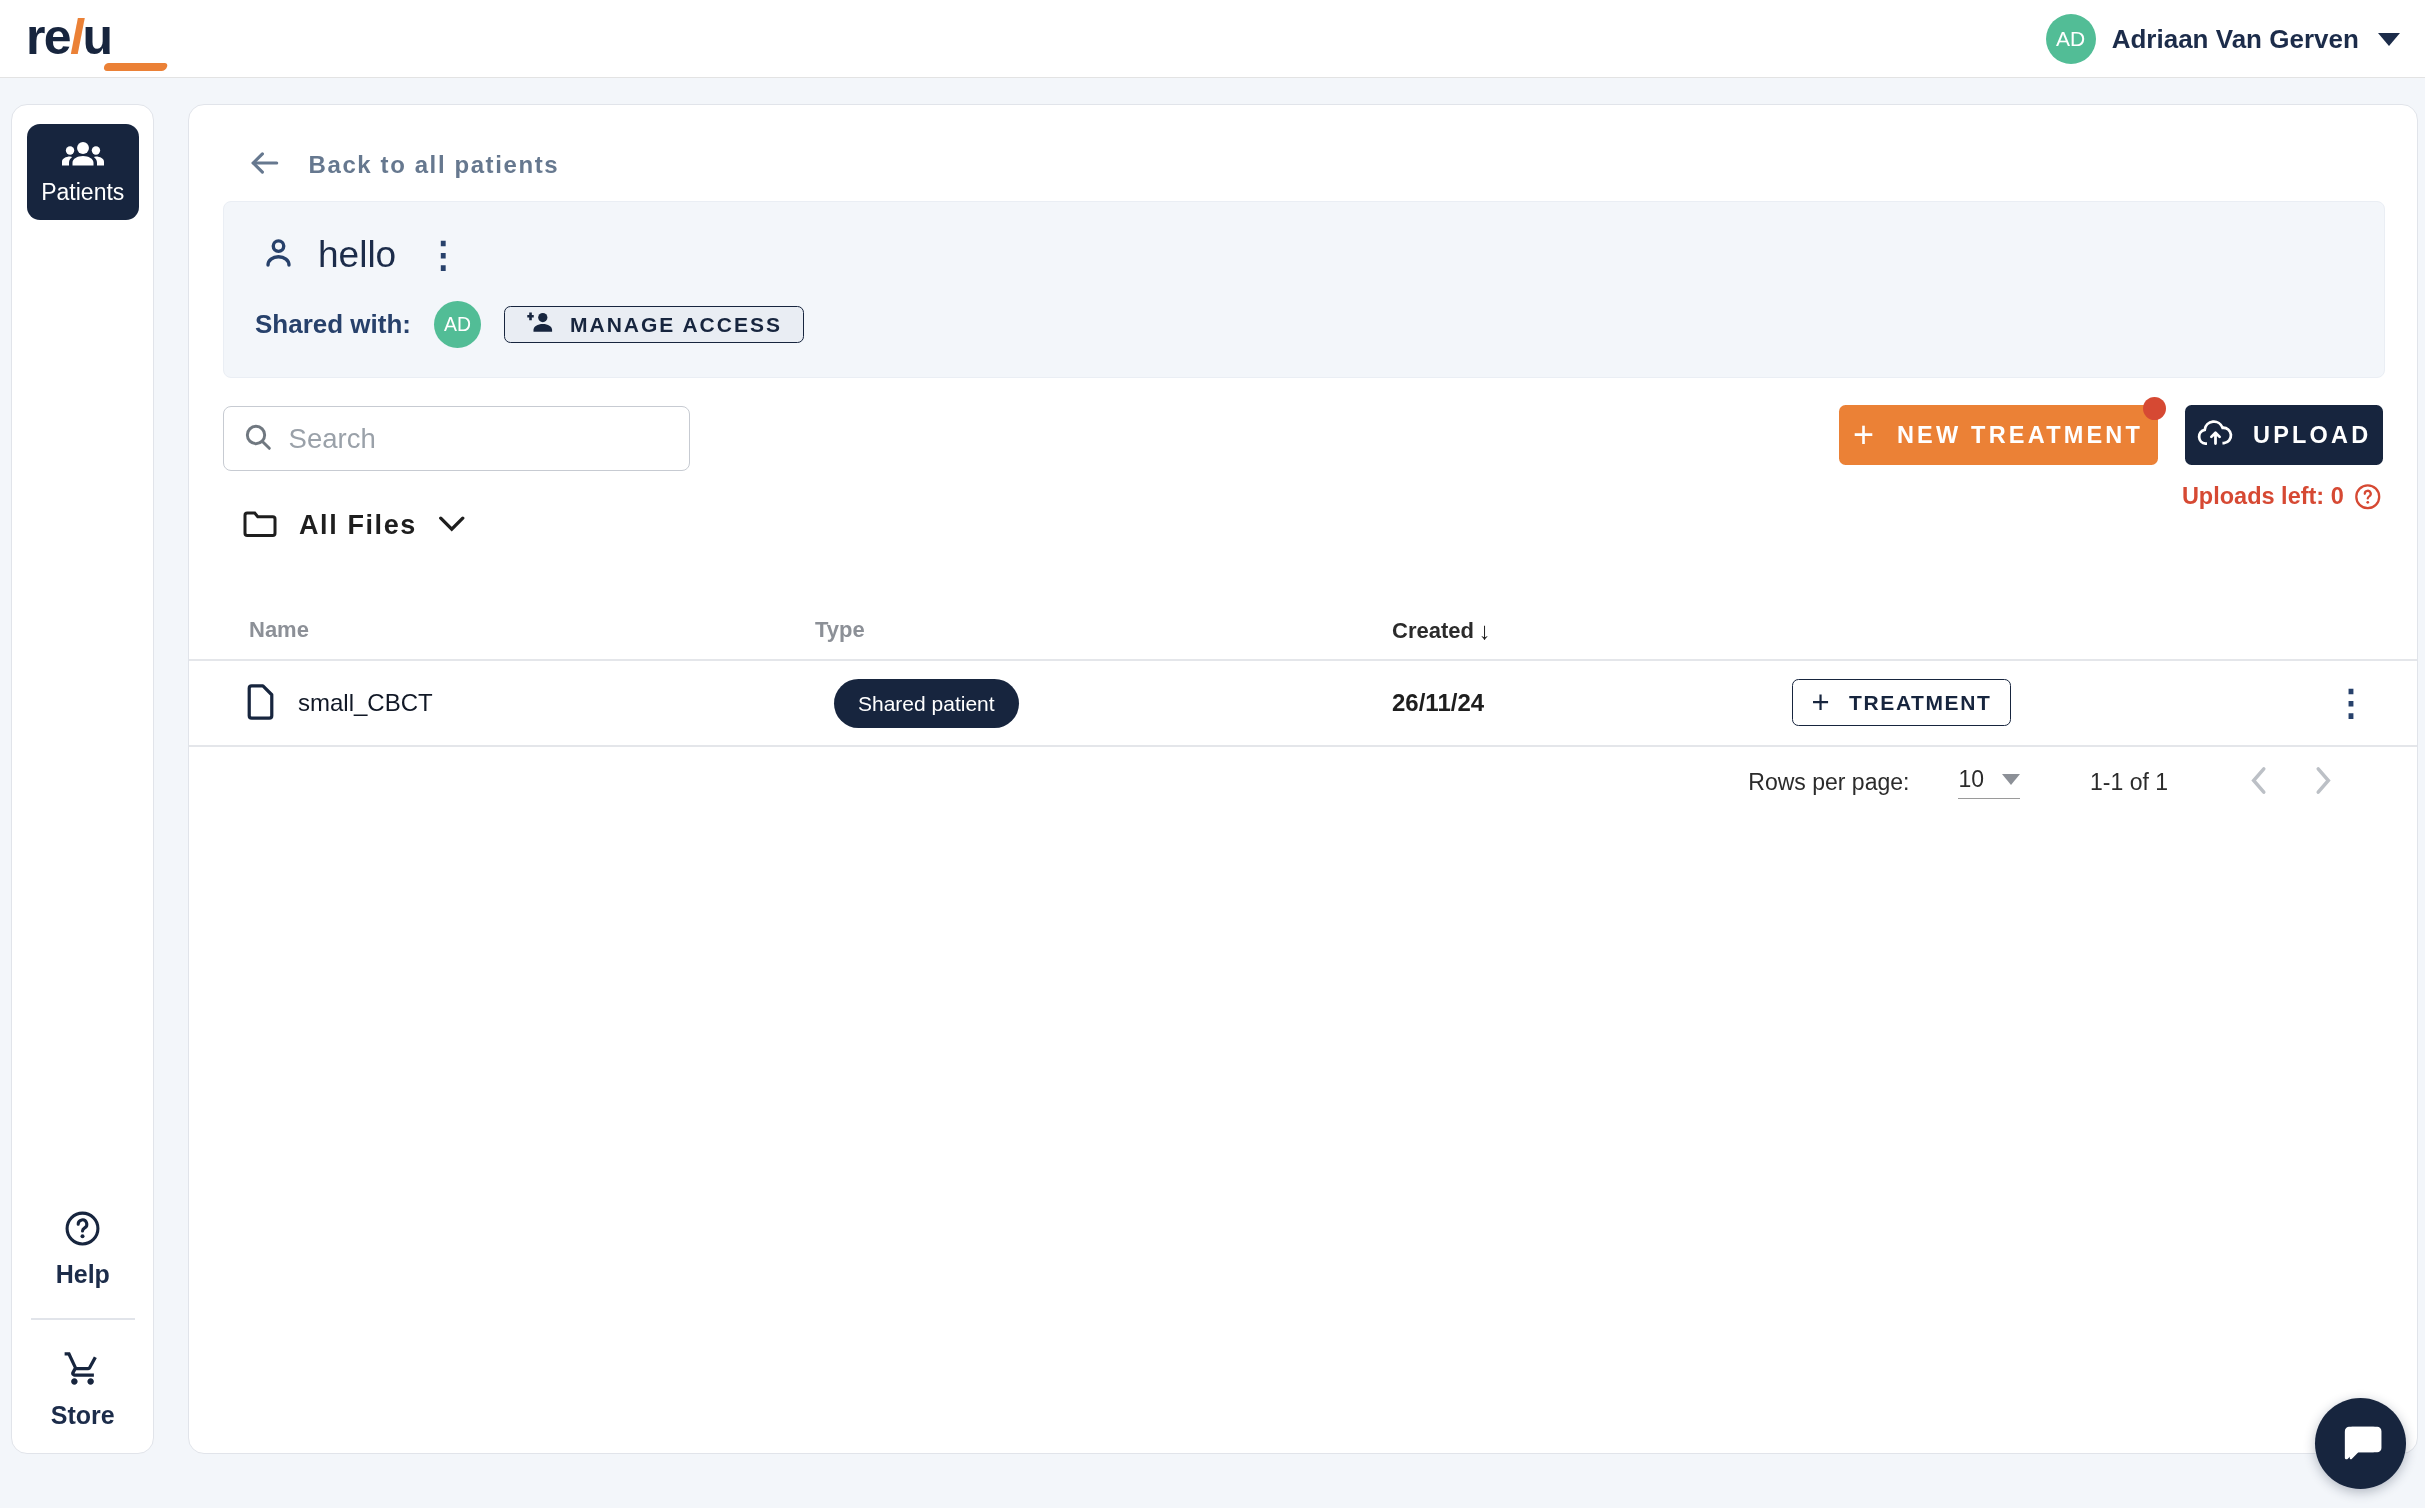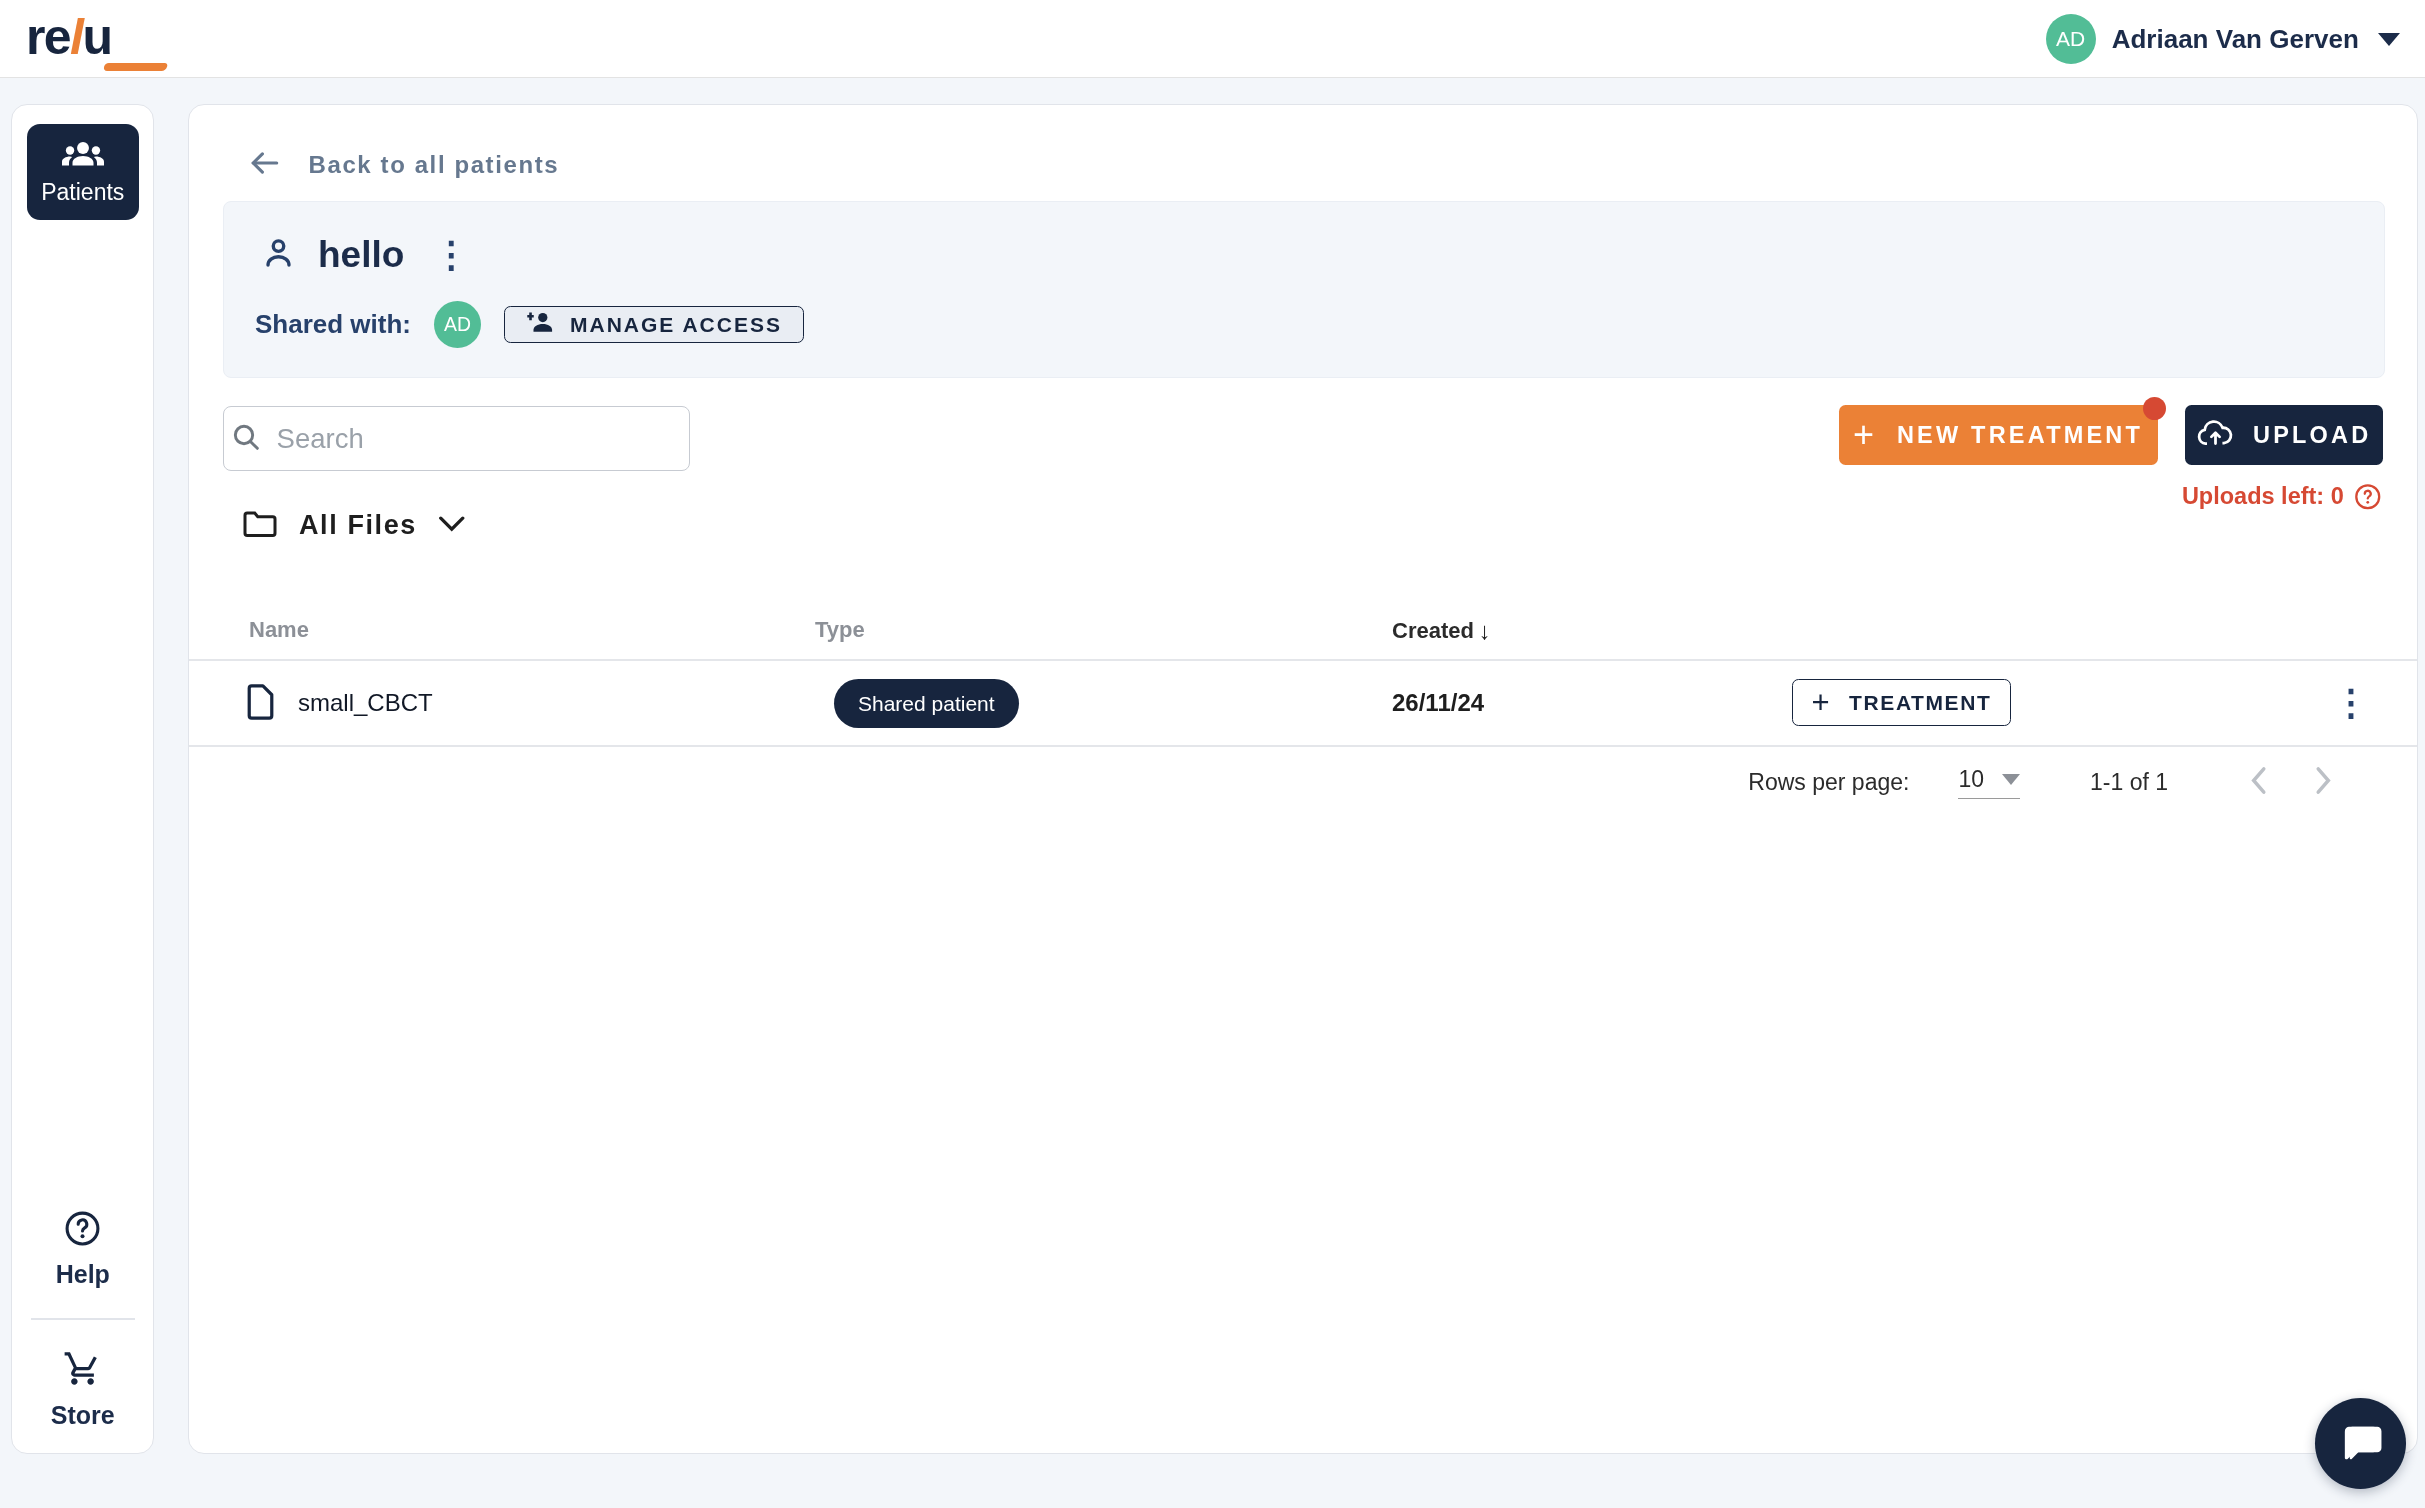--- a/index.html
+++ b/index.html
@@ -29,29 +29,29 @@
   .side-divider { width:104px; height:1.6px; background:#E1E4EA; margin:29px 0; }
 
   
   .main-card { position:absolute; left:188px; top:104px; width:2230px; height:1350px; background:#FFFFFF; border:1.6px solid #E1E4EA; border-radius:16px; }
 
   .back-link { position:absolute; left:60px; top:45px; display:flex; align-items:center; gap:27.5px; cursor:pointer; color:#66788F;text-align:right; }
   .back-link .txt { font-size:24px; font-weight:700; letter-spacing:1.6px; }
 
   .patient-card { position:absolute; left:34px; top:96px; width:2162px; height:177px; background:#F3F6FA; border:0.8px solid #EAEEF4; border-radius:8px; }
   .patient-title-row { position:absolute; left:36px; top:32px; display:flex; align-items:center; gap:21px; }
-  .patient-title { font-size:37px; font-weight:700; color:#1C2C4A; }
+  .patient-title { font-size:37px; font-weight:400; color:#1C2C4A; }
   .kebab { font-size:36px; font-weight:700; color:#27416B; line-height:36px; cursor:pointer; padding:0 8px; letter-spacing:0; }
   .shared-row { position:absolute; left:31px; top:99px; display:flex; align-items:center; gap:23px; }
   .shared-label { font-size:26px; font-weight:600; color:#27416B; }
   .avatar-sm { width:47px; height:47px; border-radius:50%; background:#52BD96; color:#FFFFFF; display:flex; align-items:center; justify-content:center; font-size:19.4px; font-weight:500; }
   .manage-btn { display:flex; align-items:center; gap:13px; height:37px; padding:0 21px; background:#E9EDF3; border:1.6px solid #17253E; border-radius:6.5px; cursor:pointer; color:#17253E; }
   .manage-btn .lbl { font-size:21px; font-weight:700; letter-spacing:2px; }
 
-  .search-box { position:absolute; left:34px; top:301px; width:467px; height:65px; border:1.6px solid #C7CBD2; border-radius:8px; background:#FFFFFF; display:flex; align-items:center; padding:0 6px; gap:14.6px; }
+  .search-box { position:absolute; left:34px; top:301px; width:467px; height:65px; border:1.6px solid #C7CBD2; border-radius:8px; background:#FFFFFF; display:flex; align-items:center; padding:0 18px; gap:14.6px; }
   .search-box input { border:none; outline:none; flex:1; font-size:27.5px; color:#333; font-family:"Liberation Sans", sans-serif; background:transparent; }
   .search-box input::placeholder { color:#9AA1A9; }
 
   .actions { position:absolute; right:34px; top:300px; display:flex; gap:27.5px; }
   .btn-new { position:relative; display:flex; align-items:center; justify-content:center; gap:23px; width:319px; height:60px; background:#EB8136; border:none; border-radius:6.5px; color:#FFFFFF; cursor:pointer; }
   .btn-new .plus { font-size:36px; font-weight:400; line-height:36px; }
   .btn-new .lbl { font-size:23.5px; font-weight:700; letter-spacing:3.2px; }
   .notif-dot { position:absolute; right:-8px; top:-8px; width:23px; height:23px; border-radius:50%; background:#D64933; }
   .btn-upload { display:flex; align-items:center; justify-content:center; gap:19.4px; width:198px; height:60px; background:#17253E; border:none; border-radius:6.5px; color:#FFFFFF; cursor:pointer; }
   .btn-upload .lbl { font-size:23.5px; font-weight:700; letter-spacing:3.2px; }

